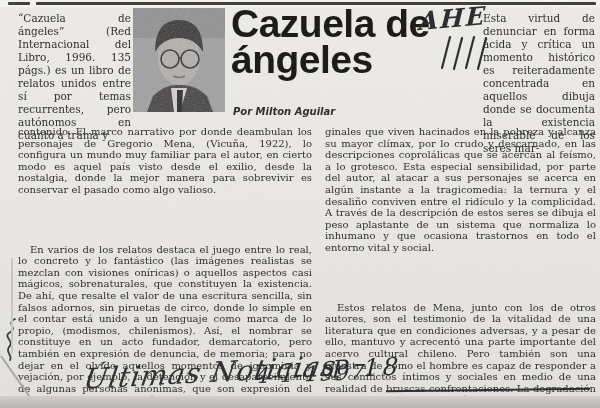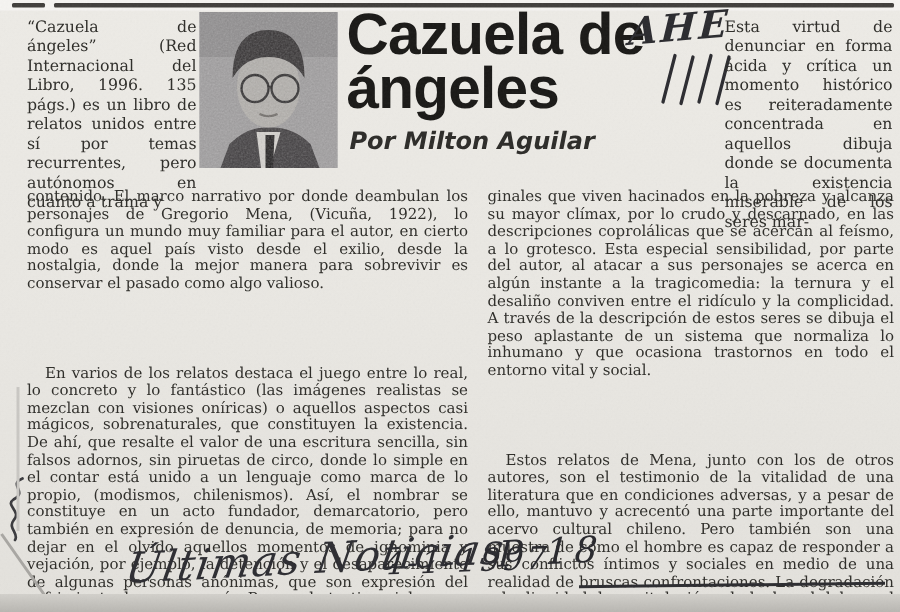--- a/index.html
+++ b/index.html
@@ -30,23 +30,23 @@
     margin:0;font-size:10px;line-height:11.6px;text-align:justify;color:#2d2c28;
   }
   .left-main p.indent,.right-main p.indent{text-indent:12px;margin-top:48px;}
   
   .title{
     position:absolute;left:231px;top:6px;width:205px;margin:0;
     font-family:"Liberation Sans","DejaVu Sans",sans-serif;
     font-weight:bold;font-size:39px;line-height:36px;letter-spacing:-0.5px;color:#191816;
   }
   .byline{
-    position:absolute;left:233px;top:84px;
+    position:absolute;left:233px;top:106px;
     font-family:"DejaVu Sans","Liberation Sans",sans-serif;
-    font-style:italic;font-weight:bold;font-size:16px;color:#2c2b28;
+    font-style:italic;font-weight:bold;font-size:10px;color:#2c2b28;
   }
   
   .photo{position:absolute;left:133px;top:8px;width:92px;height:104px;background:#9a9899;}
   
   .hand{font-family:"DejaVu Serif","Liberation Serif",serif;font-style:italic;color:#2e2e33;}
   .hand-ahe{
     position:absolute;left:419px;top:4px;font-size:25px;font-weight:bold;
     transform:rotate(-5deg) skewX(-8deg);letter-spacing:2px;color:#2a2a2e;
   }
   .tally{position:absolute;left:432px;top:34px;}

